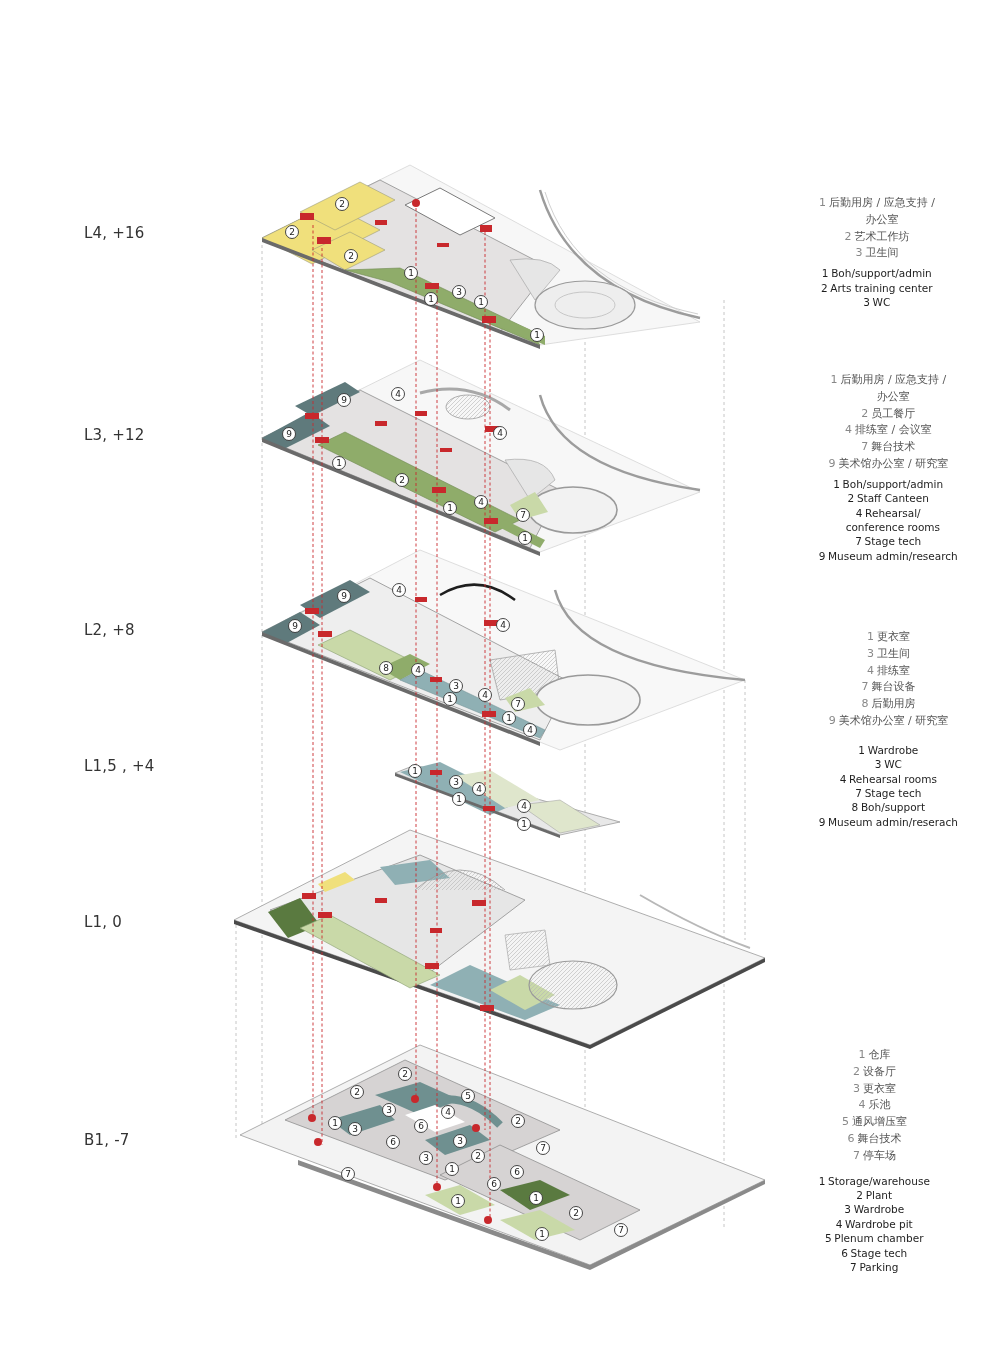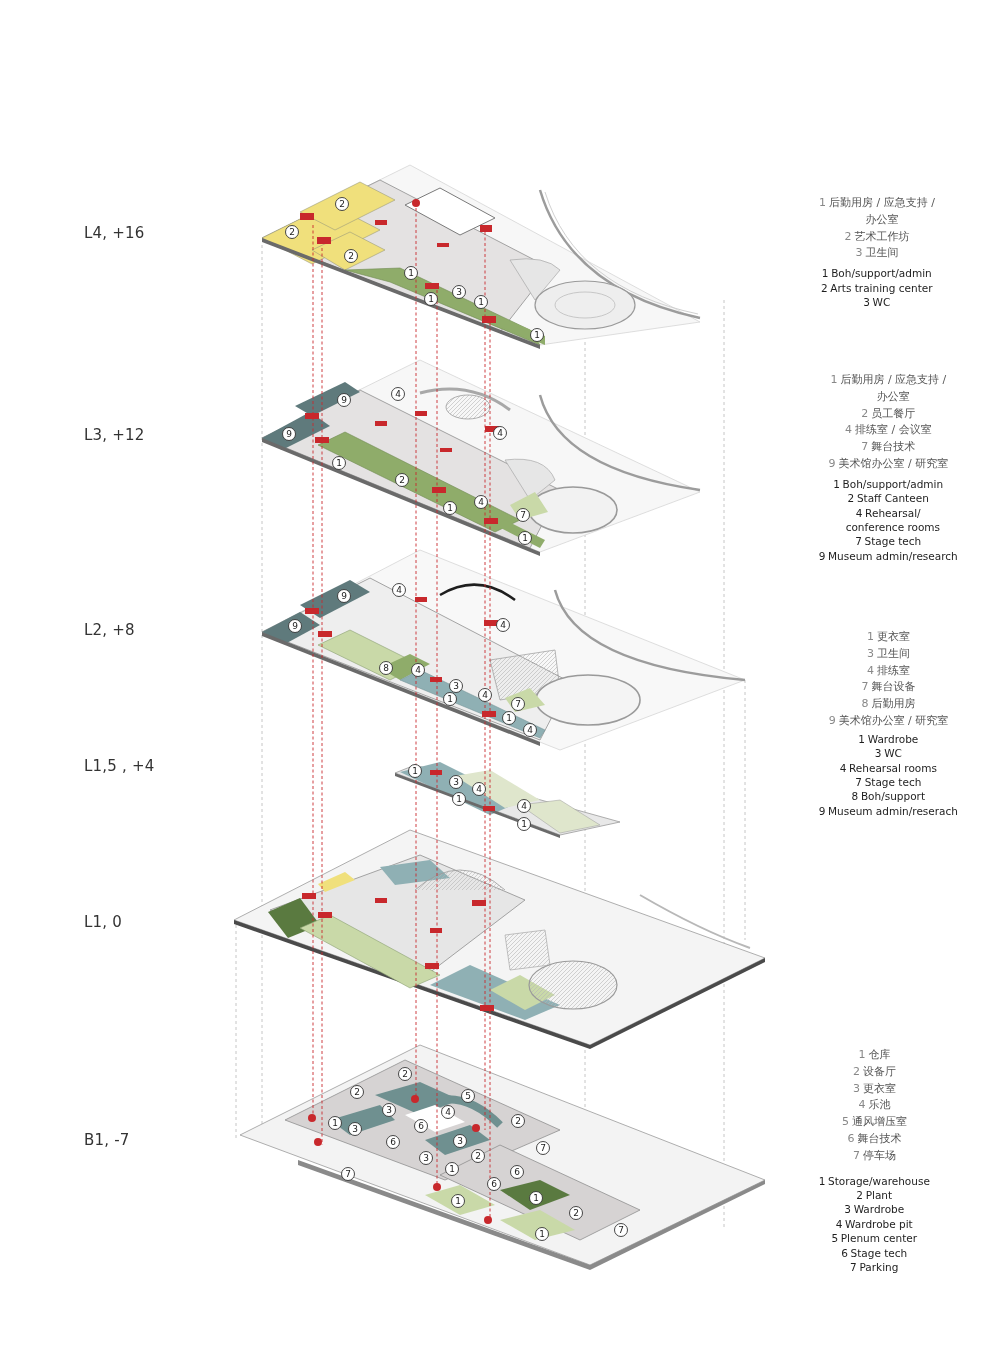--- a/index.html
+++ b/index.html
@@ -474,21 +474,21 @@
 
 <div class="legend" style="top:629px">
   <div class="cn">
     <div><span class="num">1</span><span>更衣室</span></div>
     <div><span class="num">3</span><span>卫生间</span></div>
     <div><span class="num">4</span><span>排练室</span></div>
     <div><span class="num">7</span><span>舞台设备</span></div>
     <div><span class="num">8</span><span>后勤用房</span></div>
     <div><span class="num">9</span><span>美术馆办公室 / 研究室</span></div>
   </div>
-  <div class="en" style="margin-top:2px">
+  <div class="en" style="margin-top:13px">
     <div><span class="num">1</span><span>Wardrobe</span></div>
     <div><span class="num">3</span><span>WC</span></div>
     <div><span class="num">4</span><span>Rehearsal rooms</span></div>
     <div><span class="num">7</span><span>Stage tech</span></div>
     <div><span class="num">8</span><span>Boh/support</span></div>
     <div><span class="num">9</span><span>Museum admin/reserach</span></div>
   </div>
 </div>
 
 <div class="legend" style="top:1047px">
@@ -499,17 +499,17 @@
     <div><span class="num">4</span><span>乐池</span></div>
     <div><span class="num">5</span><span>通风增压室</span></div>
     <div><span class="num">6</span><span>舞台技术</span></div>
     <div><span class="num">7</span><span>停车场</span></div>
   </div>
   <div class="en" style="margin-top:9px">
     <div><span class="num">1</span><span>Storage/warehouse</span></div>
     <div><span class="num">2</span><span>Plant</span></div>
     <div><span class="num">3</span><span>Wardrobe</span></div>
     <div><span class="num">4</span><span>Wardrobe pit</span></div>
-    <div><span class="num">5</span><span>Plenum center</span></div>
+    <div><span class="num">5</span><span>Plenum chamber</span></div>
     <div><span class="num">6</span><span>Stage tech</span></div>
     <div><span class="num">7</span><span>Parking</span></div>
   </div>
 </div>
 
 </body></html>

